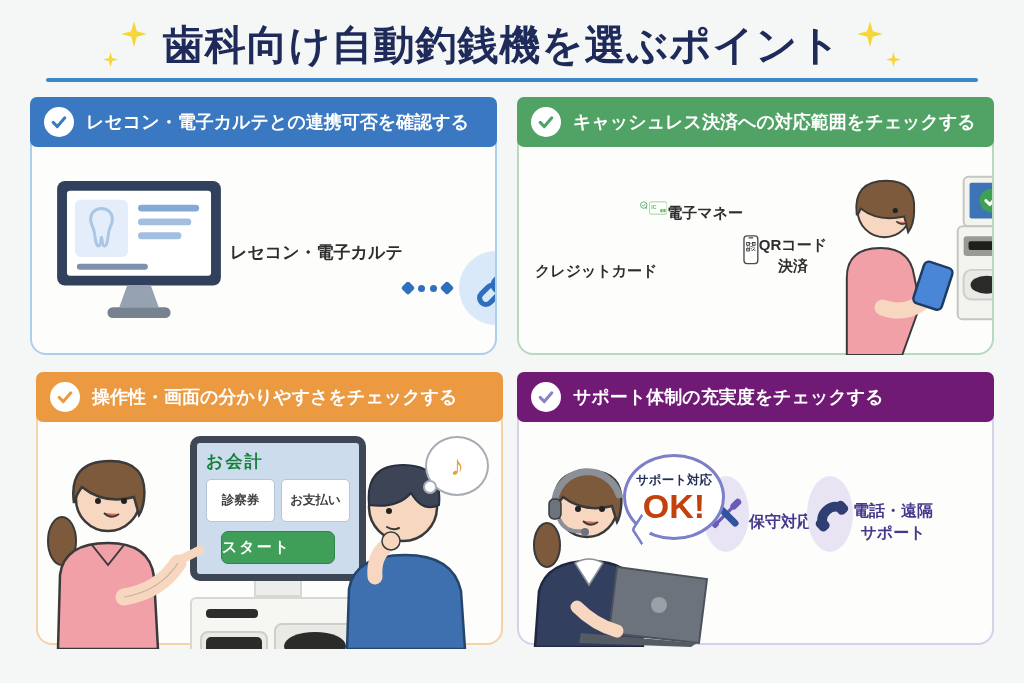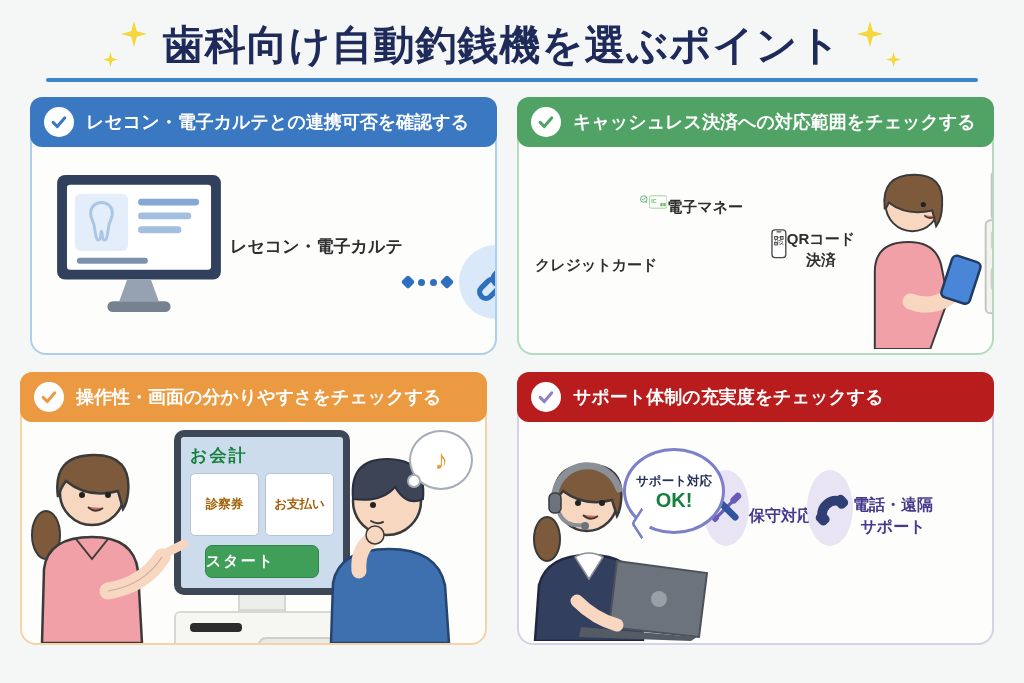--- a/index.html
+++ b/index.html
@@ -26,30 +26,30 @@
   .sparkles.right .sp-small{left:auto;right:0;}
   .title-underline{
     position:absolute;top:78px;left:46px;width:932px;height:4px;
     background:#3e86c9;border-radius:2px;
   }
 
   
   .panel{position:absolute;background:#fdfdfc;border-radius:16px;border:2px solid;}
   .panel-1{left:30px;top:97px;width:463px;height:254px;border-color:#aecfec;}
   .panel-2{left:517px;top:97px;width:473px;height:254px;border-color:#b5dabf;}
-  .panel-3{left:20px;top:372px;width:463px;height:269px;border-color:#f5d3a6;}
+  .panel-3{left:36px;top:372px;width:463px;height:269px;border-color:#f5d3a6;}
   .panel-4{left:517px;top:372px;width:473px;height:269px;border-color:#d7d0e9;}
   .panel-header{
-    margin:-2px -2px 0 -2px;height:50px;border-radius:12px;
+    margin:-2px -2px 6px -2px;height:50px;border-radius:7px;
     display:flex;align-items:center;gap:12px;padding:0 14px;box-sizing:border-box;
   }
   .panel-1 .panel-header{background:#3a78c2;}
   .panel-2 .panel-header{background:#50a265;}
   .panel-3 .panel-header{background:#eb9a42;}
-  .panel-4 .panel-header{background:#b91c1c;}
+  .panel-4 .panel-header{background:#701a75;}
   .hdr-check{
     width:30px;height:30px;border-radius:50%;background:#fff;flex:0 0 auto;
     display:flex;align-items:center;justify-content:center;
   }
   .panel-1 .hdr-check{color:#3a78c2;}
   .panel-2 .hdr-check{color:#50a265;}
   .panel-3 .hdr-check{color:#eb9a42;}
   .panel-4 .hdr-check{color:#8d81c5;}
   .hdr-check svg{width:20px;height:20px;}
   .hdr-text{color:#fff;font-size:18px;font-weight:800;white-space:nowrap;}
@@ -67,35 +67,35 @@
     display:flex;align-items:center;justify-content:center;margin:0 2px;
   }
   .link-circle svg{width:46px;height:46px;}
 
   
   .p2-row{display:flex;align-items:flex-start;padding:0 4px 0 16px;}
   .pay-item{display:flex;flex-direction:row;align-items:center;}
   .pay-label{font-size:15px;font-weight:800;color:#2e2e2e;margin-top:9px;white-space:nowrap;line-height:1.4;text-align:center;}
   .pi-credit{margin-top:80px;width:104px;}
   .pi-ic{margin-top:22px;width:104px;}
-  .pi-qr{margin-top:38px;width:84px;margin-left:28px;}
+  .pi-qr{margin-top:38px;width:84px;}
   .p2-scene{flex:1;display:flex;justify-content:flex-end;margin-top:6px;}
 
   
   .p3-nurse{position:absolute;left:2px;bottom:0;width:170px;height:212px;z-index:3;}
   .kiosk{position:absolute;left:152px;top:8px;width:176px;z-index:1;}
   .kiosk-screen{
     border:7px solid #3e4756;border-radius:10px;background:#cddcec;
     padding:7px 9px 10px 9px;
   }
   .ks-title{font-size:17px;font-weight:900;color:#15803d;letter-spacing:2px;}
   .ks-btn-row{display:flex;gap:6px;margin-top:6px;}
   .ks-btn{
     flex:1;background:#fff;border:1.5px solid #b9c4d4;border-radius:5px;
-    font-size:12.5px;font-weight:800;color:#a16207;text-align:center;padding:22px 0;white-space:nowrap;
+    font-size:12.5px;font-weight:800;color:#404040;text-align:center;padding:12px 0;white-space:nowrap;
   }
   .ks-start{
     margin:9px auto 0 auto;width:112px;background:#3f9e58;color:#fff;
     font-size:15px;font-weight:900;border-radius:7px;padding:6px 0;
     letter-spacing:2px;border:1px solid #2f8447;
   }
   .kiosk-neck{width:44px;height:14px;background:#eceeec;border:2px solid #d8d8d3;border-top:none;margin:0 auto;}
   .kiosk-base{
     height:74px;background:#f6f6f3;border:2px solid #d8d8d3;border-radius:6px;
     position:relative;margin-top:0;
@@ -123,21 +123,21 @@
     position:absolute;left:104px;top:26px;width:96px;height:80px;
     background:#fff;border:3px solid #7b80c8;border-radius:50%;z-index:3;
     display:flex;flex-direction:column;align-items:center;justify-content:center;
   }
   .p4-bubble:after{
     content:"";position:absolute;left:6px;bottom:-2px;width:16px;height:16px;
     background:#fff;border-left:3px solid #7b80c8;border-bottom:3px solid #7b80c8;
     transform:rotate(45deg) skew(12deg,12deg);border-bottom-left-radius:4px;
   }
   .p4b-1{font-size:12.5px;font-weight:900;color:#233058;white-space:nowrap;}
-  .p4b-2{font-size:20px;font-weight:900;color:#15803d;line-height:1;}
+  .p4b-2{font-size:34px;font-weight:900;color:#c2410c;line-height:1;}
   .sup-items{position:absolute;left:184px;top:48px;display:flex;gap:16px;}
   .sup-item{display:flex;flex-direction:row;align-items:center;width:88px;}
   .sup-circle{
     width:76px;height:76px;border-radius:50%;background:#e9e4f4;
     display:flex;align-items:center;justify-content:center;
   }
   .sup-circle svg{width:46px;height:46px;}
   .sup-label{margin-top:16px;font-size:16px;font-weight:800;color:#45398e;text-align:center;line-height:1.35;white-space:nowrap;}
 </style>
 </head>

